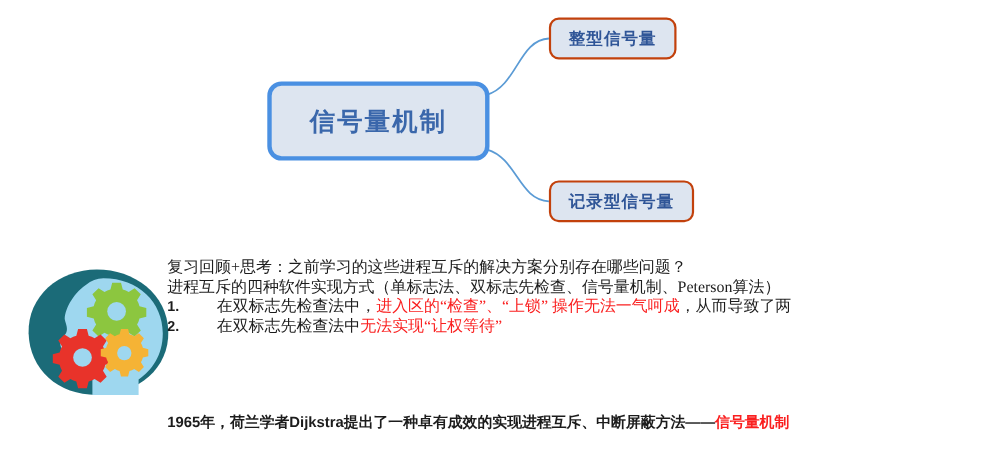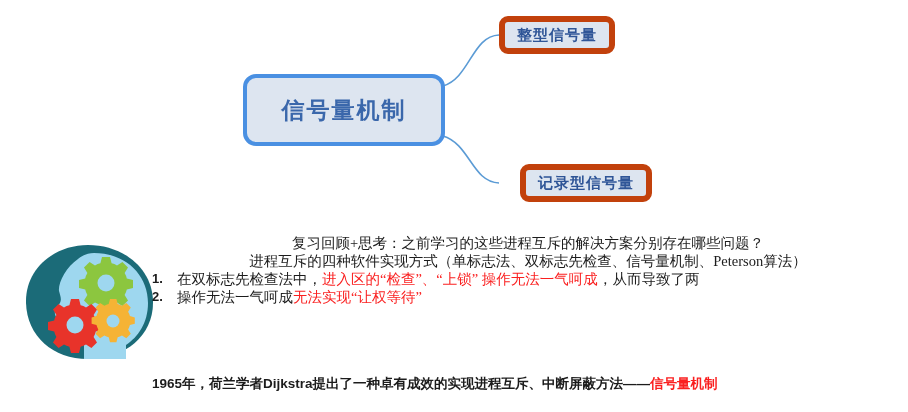--- a/index.html
+++ b/index.html
@@ -26,21 +26,21 @@
     position: absolute;
     left: 0; top: 0;
   }
   .node {
     position: absolute;
     box-sizing: border-box;
     display: flex;
     align-items: center;
     justify-content: center;
     background: #dde5f0;
-    border: 6px solid #c2410c;
+    border: 2px solid #c2410c;
     border-radius: 9px;
     color: #2f5597;
     font-family: "Liberation Sans", "DejaVu Sans", sans-serif;
     font-weight: bold;
     letter-spacing: 1px;
     white-space: nowrap;
   }
   .node--root {
     left: 243px;
     top: 74px;
@@ -54,21 +54,21 @@
     color: #3a67ab;
   }
   .node--child1 {
     left: 499px;
     top: 16px;
     width: 116px;
     height: 38px;
     font-size: 15px;
   }
   .node--child2 {
-    left: 520px;
+    left: 499px;
     top: 164px;
     width: 132px;
     height: 38px;
     font-size: 15px;
   }
 
   
   #content {
     position: absolute;
     left: 0;
@@ -89,42 +89,41 @@
     position: absolute;
     left: 152px;
     top: 14px;
     width: 752px;
   }
   .tline {
     font-size: 14.5px;
     line-height: 18px;
     white-space: nowrap;
     color: #1c1c1c;
-    text-align: center;
   }
   .red { color: #fa1f1f; }
 
   .olist { margin: 0; padding: 0; list-style: none; }
   .oitem {
     position: relative;
     padding-left: 25px;
     font-size: 14.5px;
     line-height: 18px;
     color: #1c1c1c;
   }
   .onum {
     position: absolute;
     left: 0;
     top: 0;
     font-family: "Liberation Sans", "DejaVu Sans", sans-serif;
     font-size: 13px;
     font-weight: bold;
     color: #1c1c1c;
   }
-  .oitem .cont { display: block; white-space: nowrap; }
+  .oitem .cont { display: block; white-space: nowrap; margin-left: 20px; }
 
   #closing {
     position: absolute;
     left: 152px;
     top: 155px;
     font-family: "Liberation Sans", "DejaVu Sans", sans-serif;
     font-size: 13.5px;
     font-weight: bold;
     line-height: 18px;
     white-space: nowrap;
@@ -208,21 +207,21 @@
 
     <ol class="olist">
 
       <li class="oitem">
         <span class="onum">1.</span>
         <span class="cont"><span>在双标志先检查法中，</span><span class="red">进入区的“检查”、“上锁” 操作无法一气呵成</span><span>，从而导致了两</span></span>
       </li>
 
       <li class="oitem">
         <span class="onum">2.</span>
-        <span class="cont"><span>操作无法一气呵成</span><span class="red">无法实现“让权等待”</span></span>
+        <span class="cont"><span>在双标志先检查法中</span><span class="red">无法实现“让权等待”</span></span>
       </li>
 
     </ol>
   </div>
 
   <div id="closing"><span>1965年，荷兰学者Dijkstra提出了一种卓有成效的实现进程互斥、中断屏蔽方法——</span><span class="red">信号量机制</span></div>
 
 </div>
 
 </body></html>

